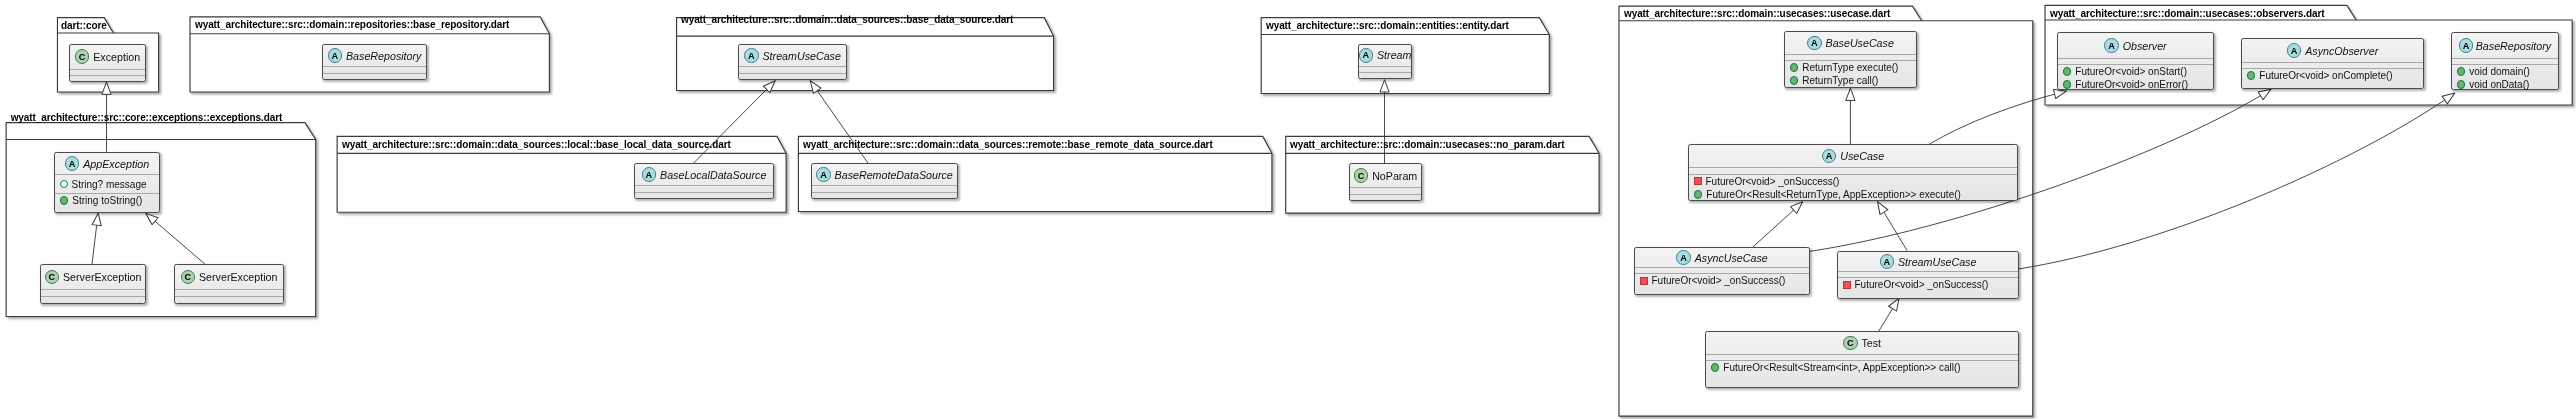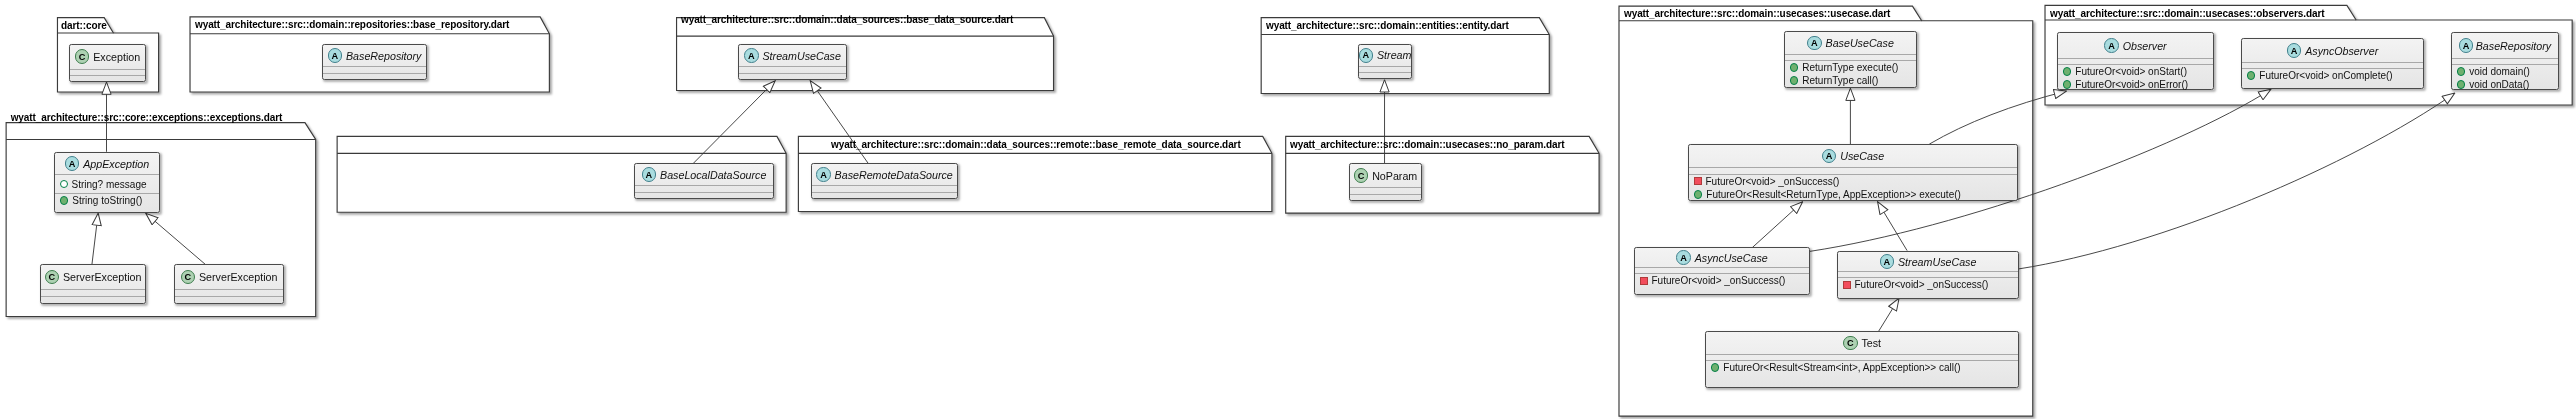--- a/index.html
+++ b/index.html
@@ -86,21 +86,22 @@
       <path d="M2518,188 Q2590,146 2696,119" marker-end="url(#tri)"></path>
       <path d="M2362,328 C2560,298 2840,195 2963,117" marker-end="url(#tri)"></path>
       <path d="M2634,351 C2820,322 3070,215 3203,122" marker-end="url(#tri)"></path>
     </g>
   </svg>
 
   <div class="pkg-title" style="left:61px;top:20px;">dart::core</div>
   <div class="pkg-title" style="left:195px;top:19px;">wyatt_architecture::src::domain::repositories::base_repository.dart</div>
   <div class="pkg-title" style="left:10.7px;top:112px;">wyatt_architecture::src::core::exceptions::exceptions.dart</div>
   <div class="pkg-title" style="left:681px;top:14px;">wyatt_architecture::src::domain::data_sources::base_data_source.dart</div>
-  <div class="pkg-title" style="left:831px;top:139px;">wyatt_architecture::src::domain::data_sources::remote::base_remote_data_source.dart</div>
+  <div class="pkg-title" style="left:342px;top:139px;">wyatt_architecture::src::domain::data_sources::local::base_local_data_source.dart</div>
+  <div class="pkg-title" style="left:803px;top:139px;">wyatt_architecture::src::domain::data_sources::remote::base_remote_data_source.dart</div>
   <div class="pkg-title" style="left:1266px;top:20px;">wyatt_architecture::src::domain::entities::entity.dart</div>
   <div class="pkg-title" style="left:1290px;top:139px;">wyatt_architecture::src::domain::usecases::no_param.dart</div>
   <div class="pkg-title" style="left:1624px;top:8.4px;">wyatt_architecture::src::domain::usecases::usecase.dart</div>
   <div class="pkg-title" style="left:2050px;top:7.7px;">wyatt_architecture::src::domain::usecases::observers.dart</div>
 
   <div class="cls" style="left:69px;top:44px;width:77px;height:38px">
     <div class="hd" style="height:24.5px">
       <span class="spot sc">C</span>
       <span class="cname">Exception</span>
     </div>

